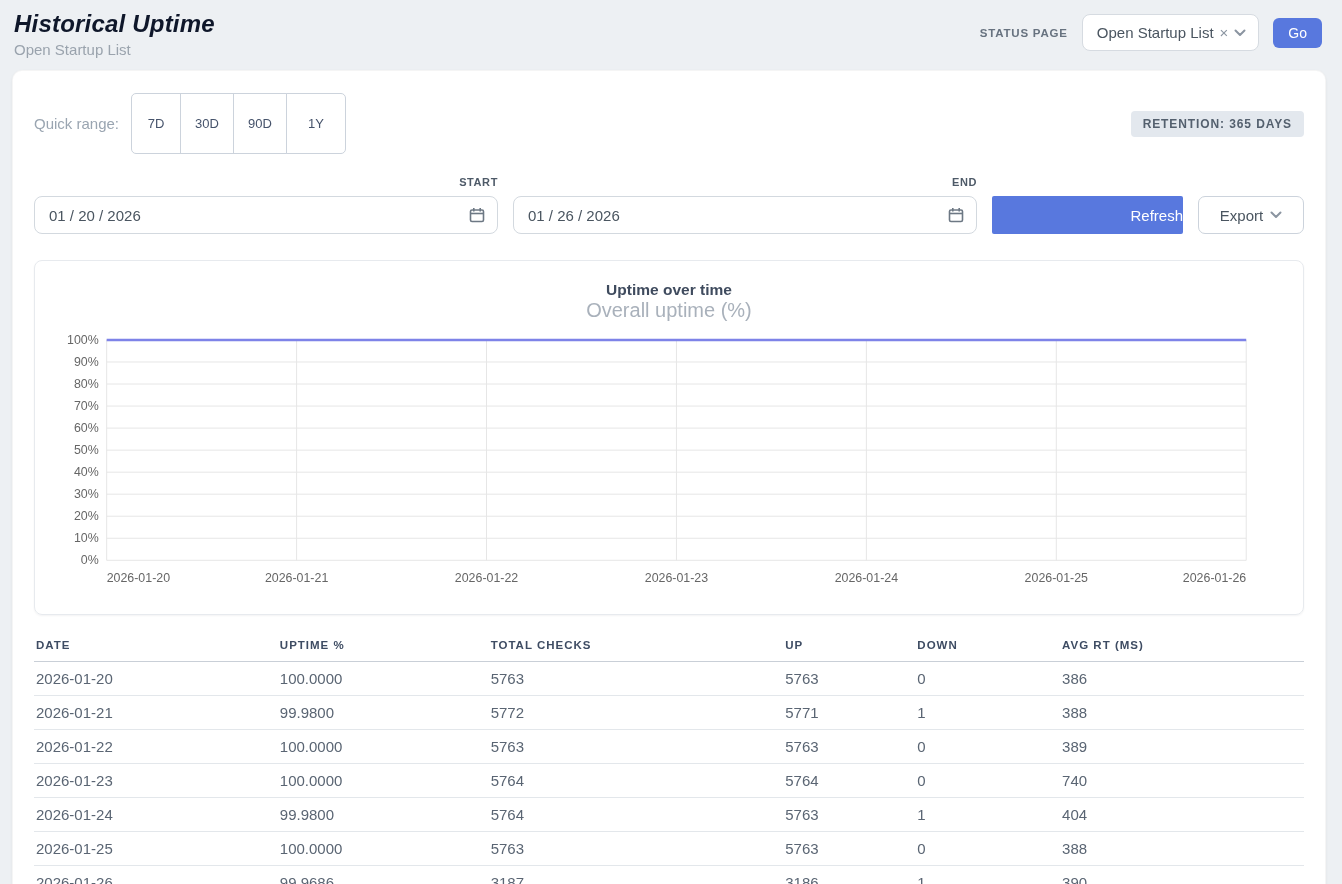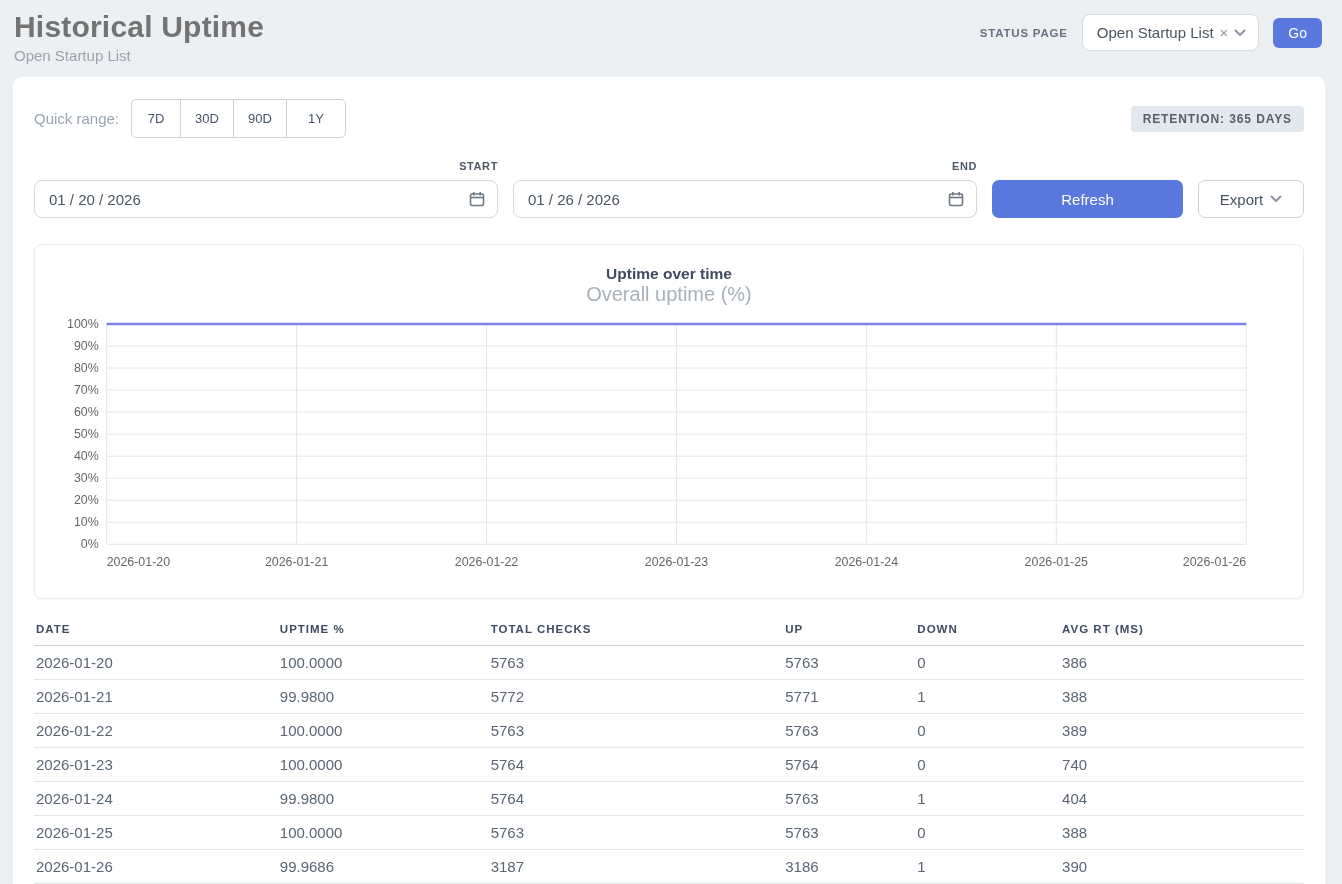--- a/index.html
+++ b/index.html
@@ -7,21 +7,21 @@
   body {
     font-family: "Liberation Sans", "DejaVu Sans", sans-serif;
     background: #edf0f3;
     color: #4a5560;
     overflow: hidden;
   }
   .page { padding: 10px 16px 12px 12px; }
 
   
   .top-bar { display: flex; justify-content: space-between; align-items: flex-start; padding: 0 4px 0 2px; }
-  .page-title { font-size: 30px; font-weight: 700; color: #737373; letter-spacing: .2px; }
+  .page-title { font-size: 24px; font-weight: 700; color: #0f172a; letter-spacing: .2px; font-style: italic; }
   .page-subtitle { font-size: 15px; color: #9aa3ad; margin-top: 3px; }
   .top-right { display: flex; align-items: center; gap: 14px; margin-top: 4px; }
   .status-page-label { font-size: 11.5px; font-weight: 600; letter-spacing: .8px; color: #67727f; }
   .status-select {
     display: flex; align-items: center; gap: 6px;
     background: #fff; border: 1px solid #d6dbe1; border-radius: 8px;
     height: 37px; padding: 0 12px 0 14px; font-size: 15px; color: #4a5560; cursor: pointer;
   }
   .clear-x { color: #8b95a1; font-size: 15px; }
   .chev { stroke: #8b95a1; stroke-width: 2; fill: none; stroke-linecap: round; stroke-linejoin: round; }
@@ -38,21 +38,21 @@
     padding: 22px 21px 18px 21px;
   }
 
   
   .qr-row { display: flex; justify-content: space-between; align-items: center; }
   .qr-left { display: flex; align-items: center; gap: 12px; }
   .qr-label { font-size: 15px; color: #9aa5b1; }
   .segmented { display: flex; }
   .segmented button {
     background: #fff; border: 1px solid #ccd3dc; color: #46536b;
-    font-size: 13px; font-weight: 500; padding: 11px 0; width: 54px; text-align: center;
+    font-size: 13px; font-weight: 500; padding: 22px 0; width: 54px; text-align: center;
     cursor: pointer; margin-left: -1px; font-family: inherit;
   }
   .segmented button:first-child { border-radius: 5px 0 0 5px; margin-left: 0; width: 50px; }
   .segmented button:last-child { border-radius: 0 5px 5px 0; width: 60px; }
   .retention-badge {
     background: #e3e8ee; color: #54606e; font-size: 12px; font-weight: 700;
     letter-spacing: .9px; padding: 6px 12px; border-radius: 4px;
   }
 
   
@@ -63,21 +63,21 @@
   .input-box {
     height: 38px; border: 1px solid #d3d9df; border-radius: 8px; background: #fff;
     display: flex; align-items: center; justify-content: space-between;
     padding: 0 12px 0 14px; font-size: 15px; color: #4a5560; cursor: text;
   }
   .select-box { cursor: pointer; }
   .cal-icon { width: 16px; height: 16px; }
   .cal-icon rect, .cal-icon line { stroke: #6d7884; stroke-width: 1.6; fill: none; }
   .refresh-btn {
     flex: 0 0 191px; height: 38px; background: #5878de; color: #fff; border: none;
-    border-radius: 7px; font-size: 15px; cursor: pointer; font-family: inherit;
+    border-radius: 2px; font-size: 15px; cursor: pointer; font-family: inherit; text-align: right;
   }
   .export-btn {
     flex: 0 0 106px; height: 38px; background: #fff; color: #4a5560;
     border: 1px solid #ccd3dc; border-radius: 7px; font-size: 15px; cursor: pointer;
     display: flex; align-items: center; justify-content: center; gap: 7px; font-family: inherit;
   }
 
   
   .chart-card {
     margin-top: 26px; border: 1px solid #e7eaee; border-radius: 8px;

